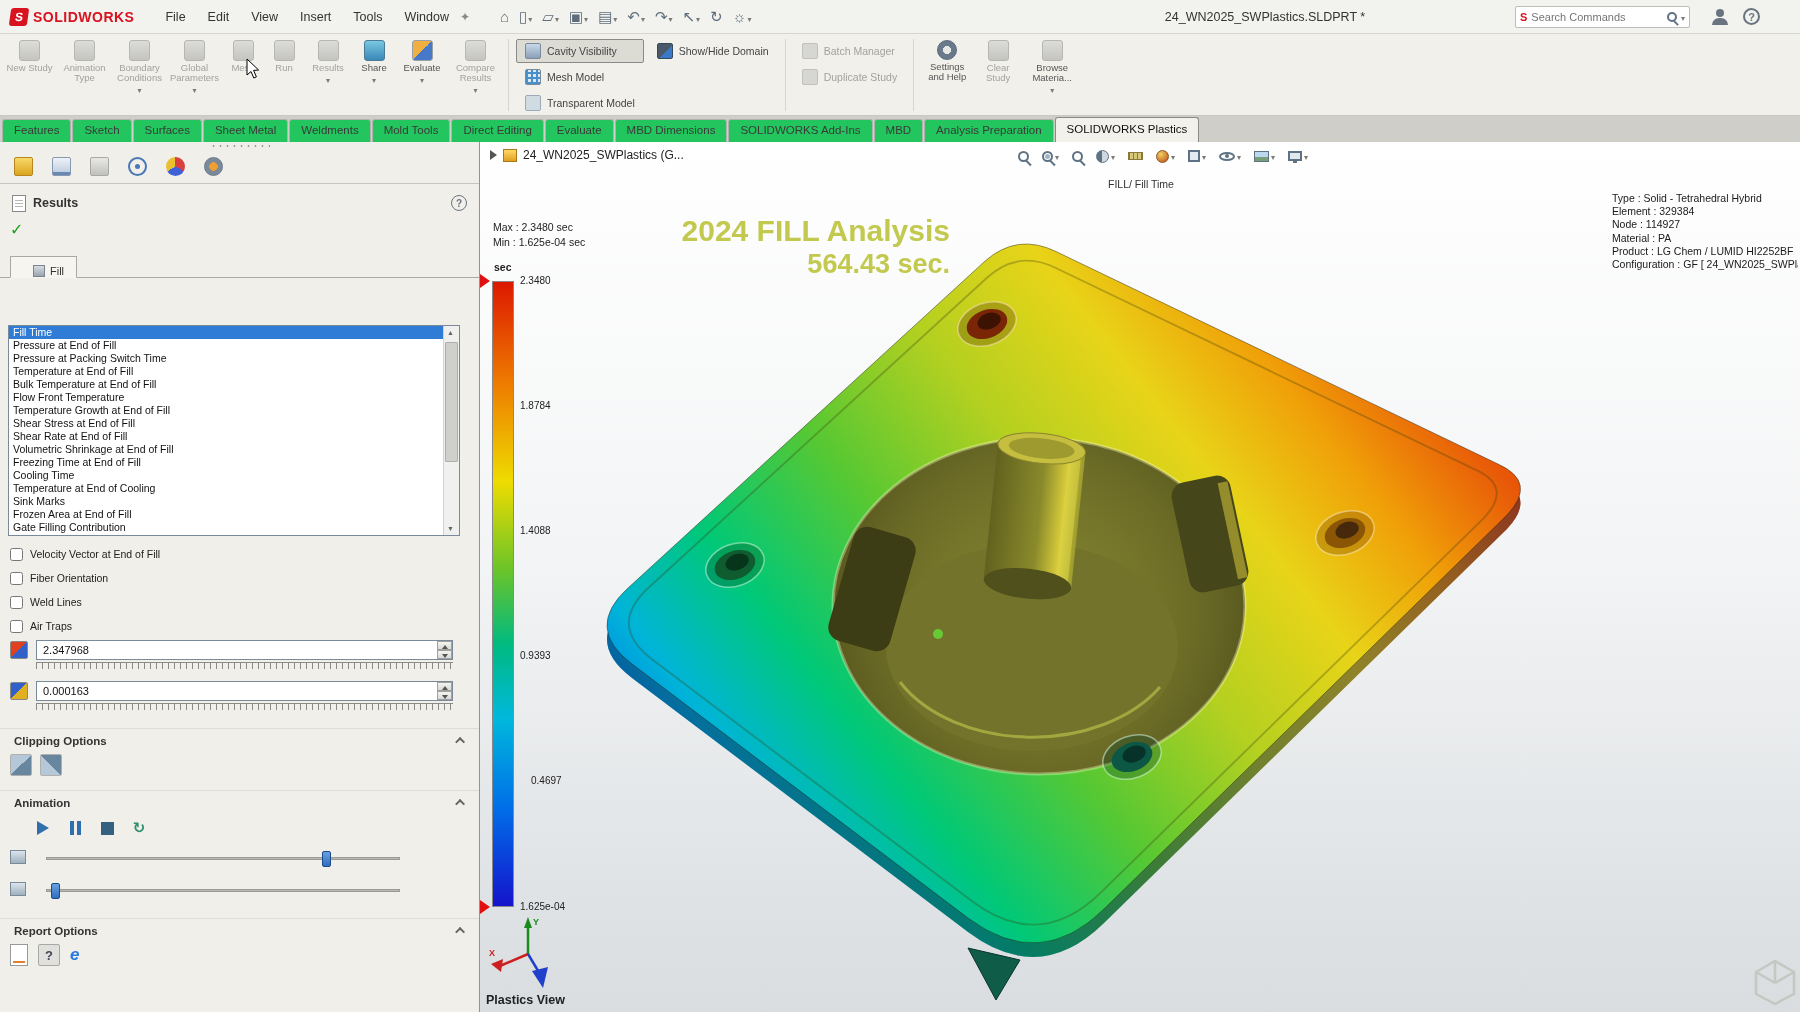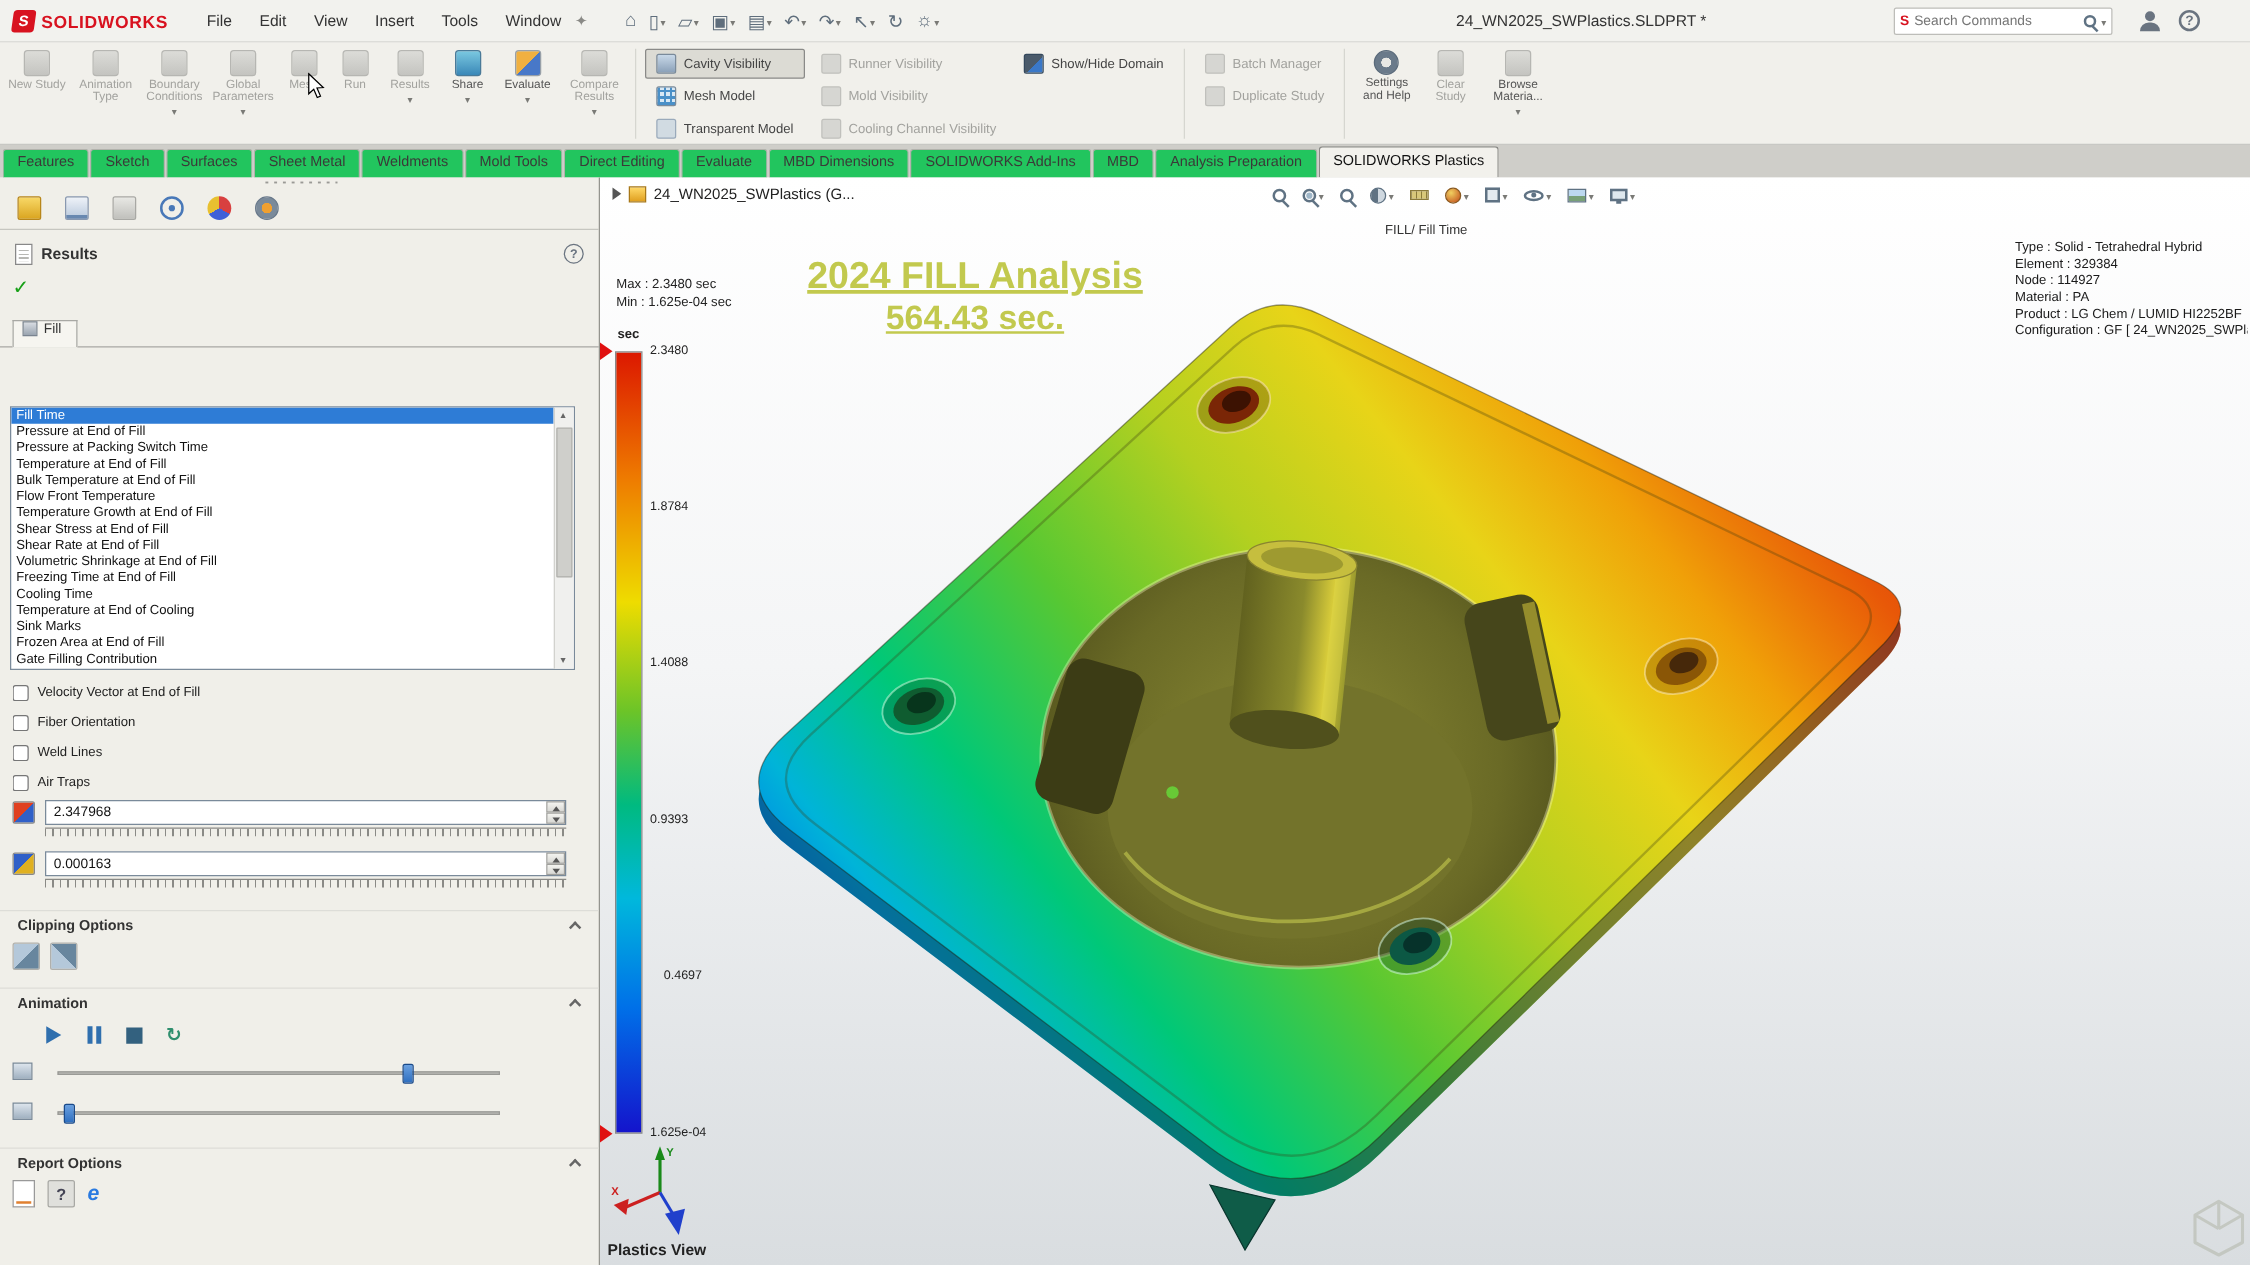--- a/index.html
+++ b/index.html
@@ -70,21 +70,21 @@
   .pmt3{background:linear-gradient(#e8e8e4,#c0c0bc);border:1px solid #a8a8a4;}
   .pmt4{border:2px solid #4878b8;border-radius:50%;position:relative;}
   .pmt4::after{content:"";position:absolute;left:50%;top:50%;width:5px;height:5px;margin:-2.5px;background:#4878b8;border-radius:50%;}
   .pmt5{border-radius:50%;background:conic-gradient(#d84040 0 120deg,#4060d8 0 240deg,#e8c030 0);}
   .pmt6{border-radius:50%;background:radial-gradient(circle at 50% 50%,#f0a030 34%,#7a8a9a 36%);border:1px solid #68788a;}
   .pm-header{position:absolute;left:0;top:48px;width:100%;height:26px;display:flex;align-items:center;gap:7px;padding:0 12px;}
   .doc-icon{width:14px;height:17px;background:#fff;border:1px solid #888;box-shadow:inset 0 -10px 0 -4px repeating-linear-gradient(#aaa 0 1px,transparent 1px 3px);position:relative;}
   .doc-icon::after{content:"";position:absolute;left:2px;top:4px;width:8px;height:9px;background:repeating-linear-gradient(#b8b8b4 0 1px,transparent 1px 3px);}
   .pm-title{font-weight:bold;font-size:12.5px;color:#333;flex:1;}
   .green-check{position:absolute;left:10px;top:78px;font-size:16px;font-weight:bold;color:#18a018;}
-  .fill-tab{position:absolute;left:10px;top:114px;height:22px;padding:0 12px 0 7px;background:#f6f5f0;border:1px solid #a8a8a4;border-bottom:1px solid #f6f5f0;display:flex;align-items:flex-start;gap:5px;font-size:11px;color:#333;z-index:2;}
+  .fill-tab{position:absolute;left:10px;top:114px;height:22px;padding:0 12px 0 22px;background:#f6f5f0;border:1px solid #a8a8a4;border-bottom:1px solid #f6f5f0;display:flex;align-items:flex-end;gap:5px;font-size:11px;color:#333;z-index:2;}
   .fill-tab-icon{width:12px;height:12px;background:linear-gradient(#d8dce2,#9aa4b0);border:1px solid #7a8490;}
   .fill-tab-line{position:absolute;left:0;top:135px;width:100%;border-top:1px solid #a8a8a4;}
   .sec-header{position:absolute;left:0;width:100%;height:24px;display:flex;align-items:center;padding:0 14px;font-weight:bold;font-size:11.5px;color:#333;}
   .sec-header .chev{margin-left:auto;width:7px;height:7px;border-left:2px solid #666;border-top:2px solid #666;transform:rotate(45deg) translateY(2px);}
   .listbox{position:absolute;left:8px;top:183px;width:452px;height:211px;background:#fff;border:1px solid #7a8a9a;}
   .list-items{position:absolute;left:0;top:0;right:16px;bottom:0;overflow:hidden;}
   .list-item{height:13px;line-height:13px;padding-left:4px;font-size:10.5px;white-space:nowrap;color:#111;}
   .list-item.selected{background:#2e7cd6;color:#fff;}
   .list-scroll{position:absolute;right:0;top:0;bottom:0;width:16px;background:#f0f0ee;border-left:1px solid #d2d2ce;}
   .list-scroll .sarrow{position:absolute;left:3px;font-size:7px;color:#666;}
@@ -146,21 +146,21 @@
   .legend-bar{position:absolute;left:12px;top:139px;width:22px;height:626px;border:1px solid #888;background:linear-gradient(to bottom,#dc1800 0%,#ee7a00 16%,#eedc00 32%,#6cc428 46%,#00ba80 58%,#00b8dc 70%,#0070e8 84%,#1414cc 100%);}
   .legend-marker{position:absolute;left:0;width:0;height:0;border-top:7px solid transparent;border-bottom:7px solid transparent;border-left:10px solid #e01010;}
   .legend-ticks{position:absolute;left:40px;top:139px;width:70px;height:626px;}
   .ltick{position:absolute;font-size:10px;color:#222;white-space:nowrap;}
   .legend-ticks .ltick:nth-child(1){top:-6px;}
   .legend-ticks .ltick:nth-child(2){top:119px;}
   .legend-ticks .ltick:nth-child(3){top:244px;}
   .legend-ticks .ltick:nth-child(4){top:369px;}
   .legend-ticks .ltick:nth-child(5){top:494px;padding-left:11px;}
   .legend-ticks .ltick:nth-child(6){top:620px;}
-  .annotation{position:absolute;left:130px;top:62px;width:340px;text-align:center;color:#c2c94e;font-weight:bold;text-decoration:underline;}
+  .annotation{position:absolute;left:130px;top:72px;width:340px;text-align:right;color:#c2c94e;font-weight:bold;}
   .annotation .l1{font-size:30px;line-height:34px;}
   .annotation .l2{font-size:27px;line-height:32px;}
   .model-info{position:absolute;left:1132px;top:50px;width:186px;font-size:10.5px;line-height:13.2px;color:#1a1a1a;overflow:hidden;}
   .model-info div{white-space:nowrap;}
   .model-svg{position:absolute;left:0;top:0;}
   .triad{position:absolute;left:8px;top:772px;}
   .view-label{position:absolute;left:6px;top:851px;font-weight:bold;font-size:12.5px;color:#222;}
   .watermark{position:absolute;right:2px;bottom:6px;opacity:.55;}
 </style>
 </head>
@@ -291,34 +291,20 @@
       <div class="stack-btn">
         <span class="sic mesh"></span>
         <span>Mesh Model</span>
       </div>
       <div class="stack-btn">
         <span class="sic transp"></span>
         <span>Transparent Model</span>
       </div>
     </div>
 
-    <div class="stack-col">
-      <div class="stack-btn disabled">
-        <span class="sic dis"></span>
-        <span>Runner Visibility</span>
-      </div>
-      <div class="stack-btn disabled">
-        <span class="sic dis"></span>
-        <span>Mold Visibility</span>
-      </div>
-      <div class="stack-btn disabled">
-        <span class="sic dis"></span>
-        <span>Cooling Channel Visibility</span>
-      </div>
-    </div>
 
     <div class="stack-col">
       <div class="stack-btn">
         <span class="sic domain"></span>
         <span>Show/Hide Domain</span>
       </div>
     </div>
 
     <span class="vsep"></span>
 

